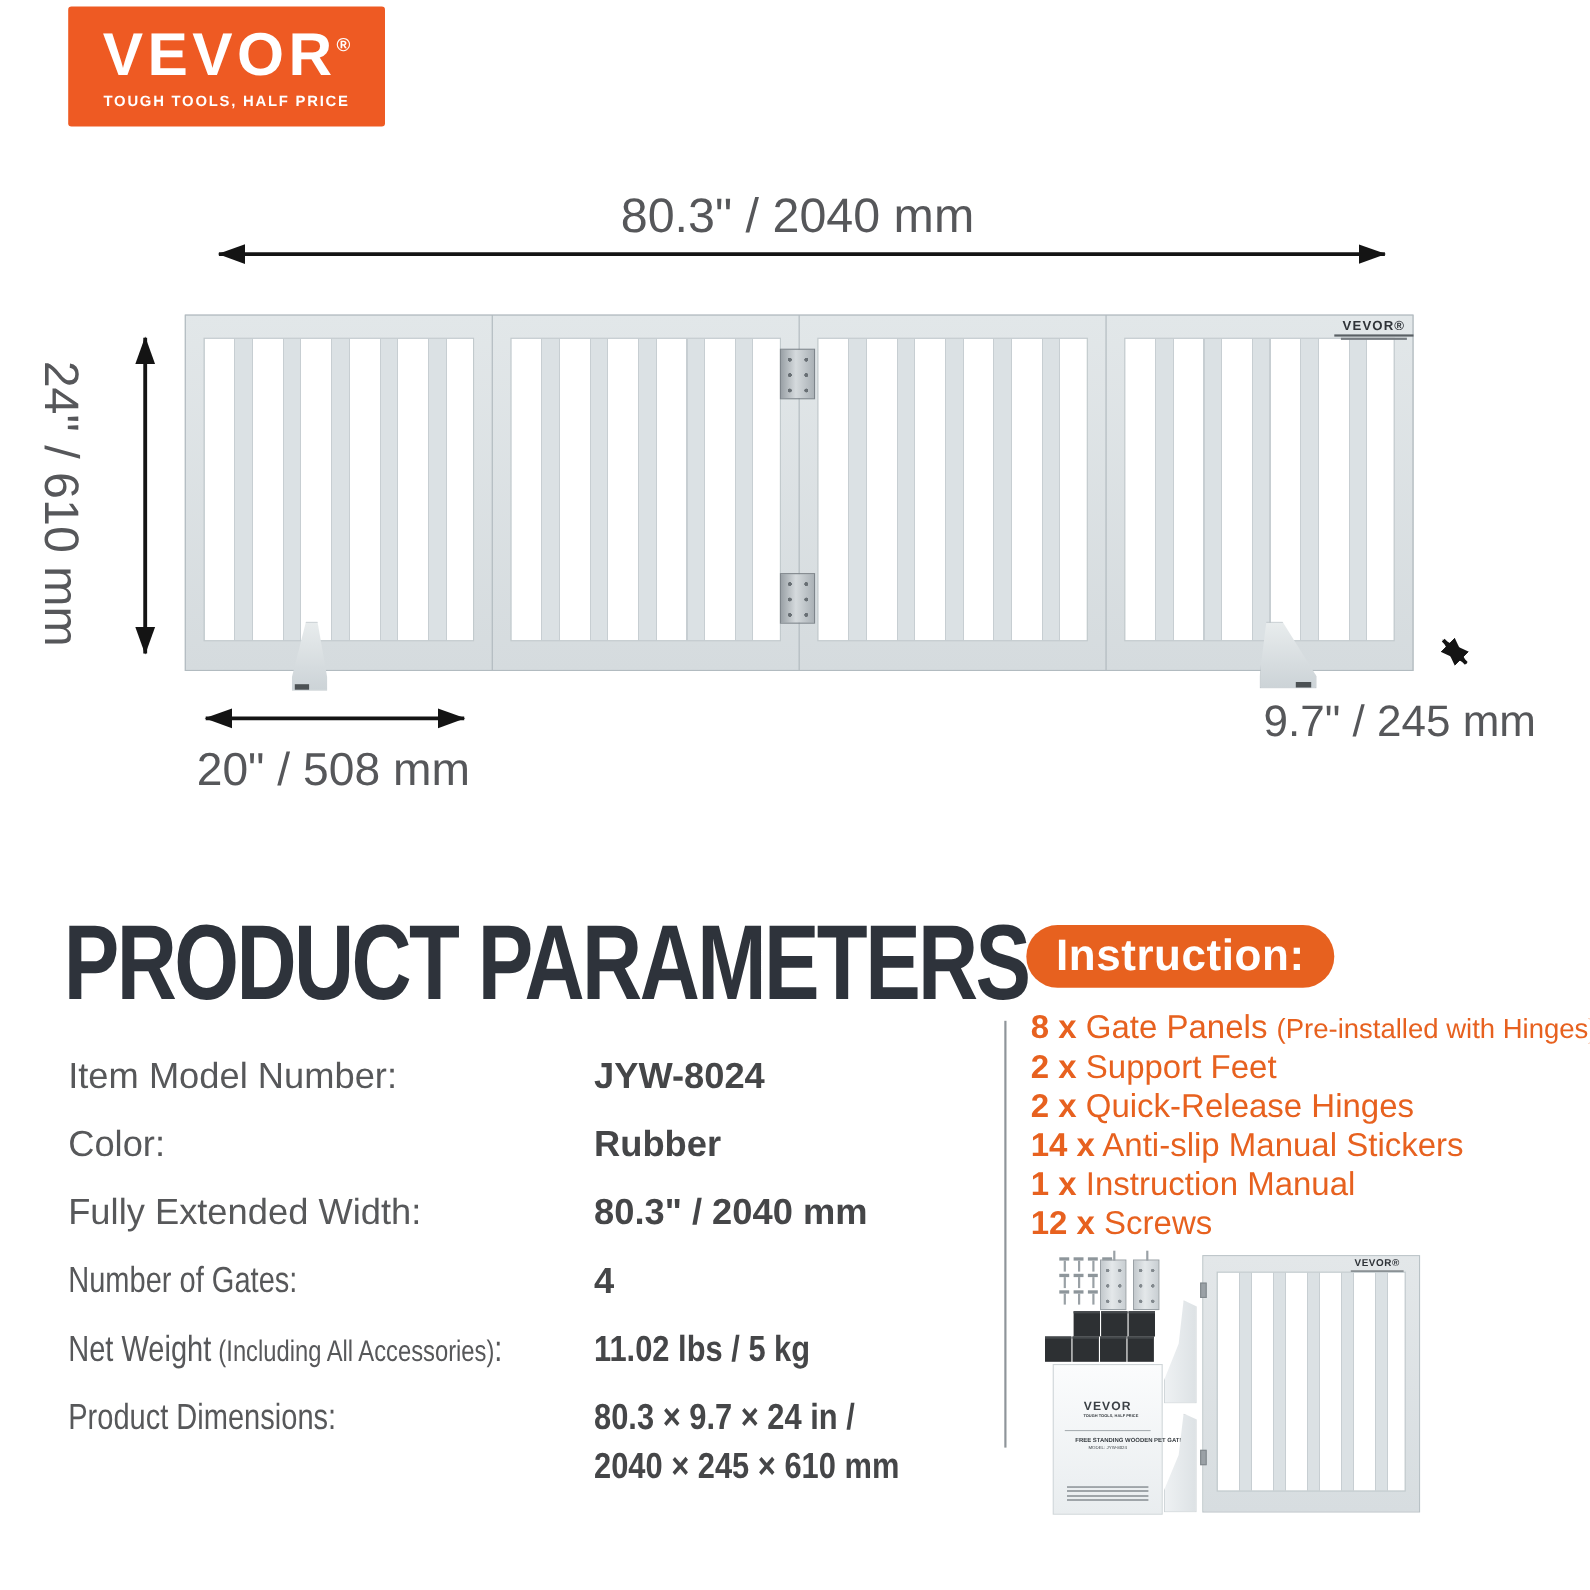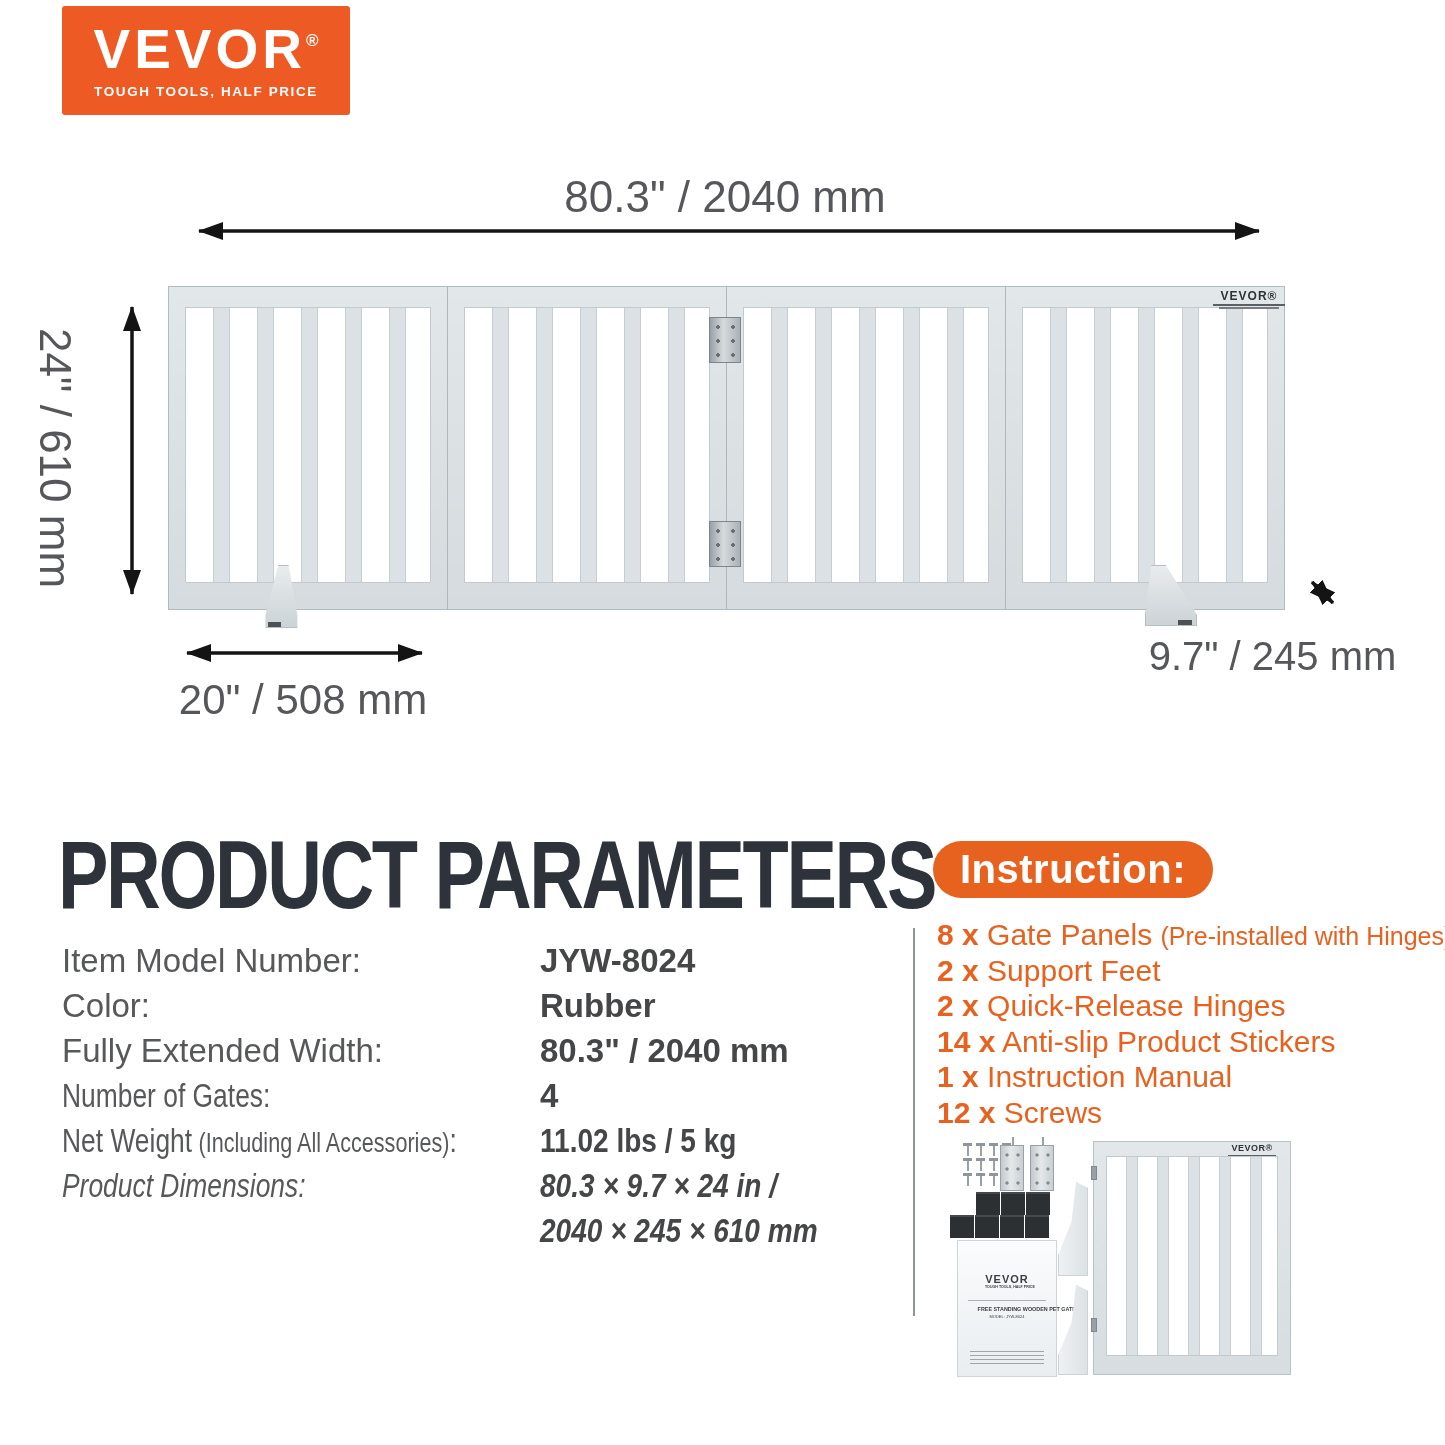--- a/index.html
+++ b/index.html
@@ -48,22 +48,22 @@
   .foot{position:absolute;background:linear-gradient(180deg,#e8eced,#ccd3d7);border:1px solid #b6bec3;z-index:5;}
   .foot-left{left:263px;top:565px;width:40px;height:63px;clip-path:polygon(38% 0,64% 0,86% 80%,86% 100%,6% 100%,6% 80%);}
   .foot-left::after{content:"";position:absolute;left:4px;bottom:0;width:13px;height:5px;background:#4c5154;}
   .foot-right{left:1145px;top:565px;width:52px;height:61px;clip-path:polygon(12% 0,40% 0,100% 82%,100% 100%,0 100%,0 82%);}
   .foot-right::after{content:"";position:absolute;right:4px;bottom:0;width:14px;height:5px;background:#4c5154;}
 
   
   .pp-title{position:absolute;left:58px;top:826px;font-size:97px;line-height:1;font-weight:700;
             letter-spacing:-3px;color:#2e333b;transform:scaleX(0.78);transform-origin:left top;white-space:nowrap;}
   .params{position:absolute;left:62px;top:938px;width:848px;font-size:33px;}
-  .prow{position:relative;height:45px;line-height:45px;white-space:nowrap;}
-  .prow.tall{height:90px;font-style:italic;}
+  .prow{position:relative;height:45px;line-height:45px;white-space:nowrap;margin-top:17px;}
+  .prow.tall{height:90px;}
   .plabel{color:#57585a;display:inline-block;}
   .plabel.narrow{transform:scaleX(0.8);transform-origin:left center;}
   .pnote{font-size:27px;margin-left:8px;}
   .pnote:empty{display:none;margin:0;}
   .pvalue{position:absolute;left:478px;top:0;font-weight:700;color:#454648;display:inline-block;}
   .pvalue.narrow{transform:scaleX(0.85);transform-origin:left center;}
   .pvalue2{position:absolute;left:478px;top:45px;font-weight:700;color:#454648;display:inline-block;transform:scaleX(0.85);transform-origin:left center;}
 
   .vdivider{position:absolute;left:913px;top:928px;width:2px;height:388px;background:#8f959a;}
 
@@ -200,21 +200,21 @@
     </div>
   </div>
 
   <div class="vdivider" data-interactable="false"></div>
 
   <div class="acc-badge" data-interactable="false">Instruction:</div>
   <div class="acc-list" data-interactable="false">
     <div class="acc-item" data-interactable="false"><span class="acc-qty">8 x</span> <span>Gate Panels</span> <span class="acc-note">(Pre-installed with Hinges)</span></div>
     <div class="acc-item" data-interactable="false"><span class="acc-qty">2 x</span> <span>Support Feet</span> </div>
     <div class="acc-item" data-interactable="false"><span class="acc-qty">2 x</span> <span>Quick-Release Hinges</span> </div>
-    <div class="acc-item" data-interactable="false"><span class="acc-qty">14 x</span> <span>Anti-slip Product Stickers</span> </div>
+    <div class="acc-item" data-interactable="false"><span class="acc-qty">14 x</span> <span>Anti-slip Manual Stickers</span> </div>
     <div class="acc-item" data-interactable="false"><span class="acc-qty">1 x</span> <span>Instruction Manual</span> </div>
     <div class="acc-item" data-interactable="false"><span class="acc-qty">12 x</span> <span>Screws</span> </div>
   </div>
 
   <div class="kit" data-interactable="false">
     <div class="kit-screws" data-interactable="false">
       <i class="screw"></i>
         <i class="screw"></i>
         <i class="screw"></i>
         <i class="screw"></i>

